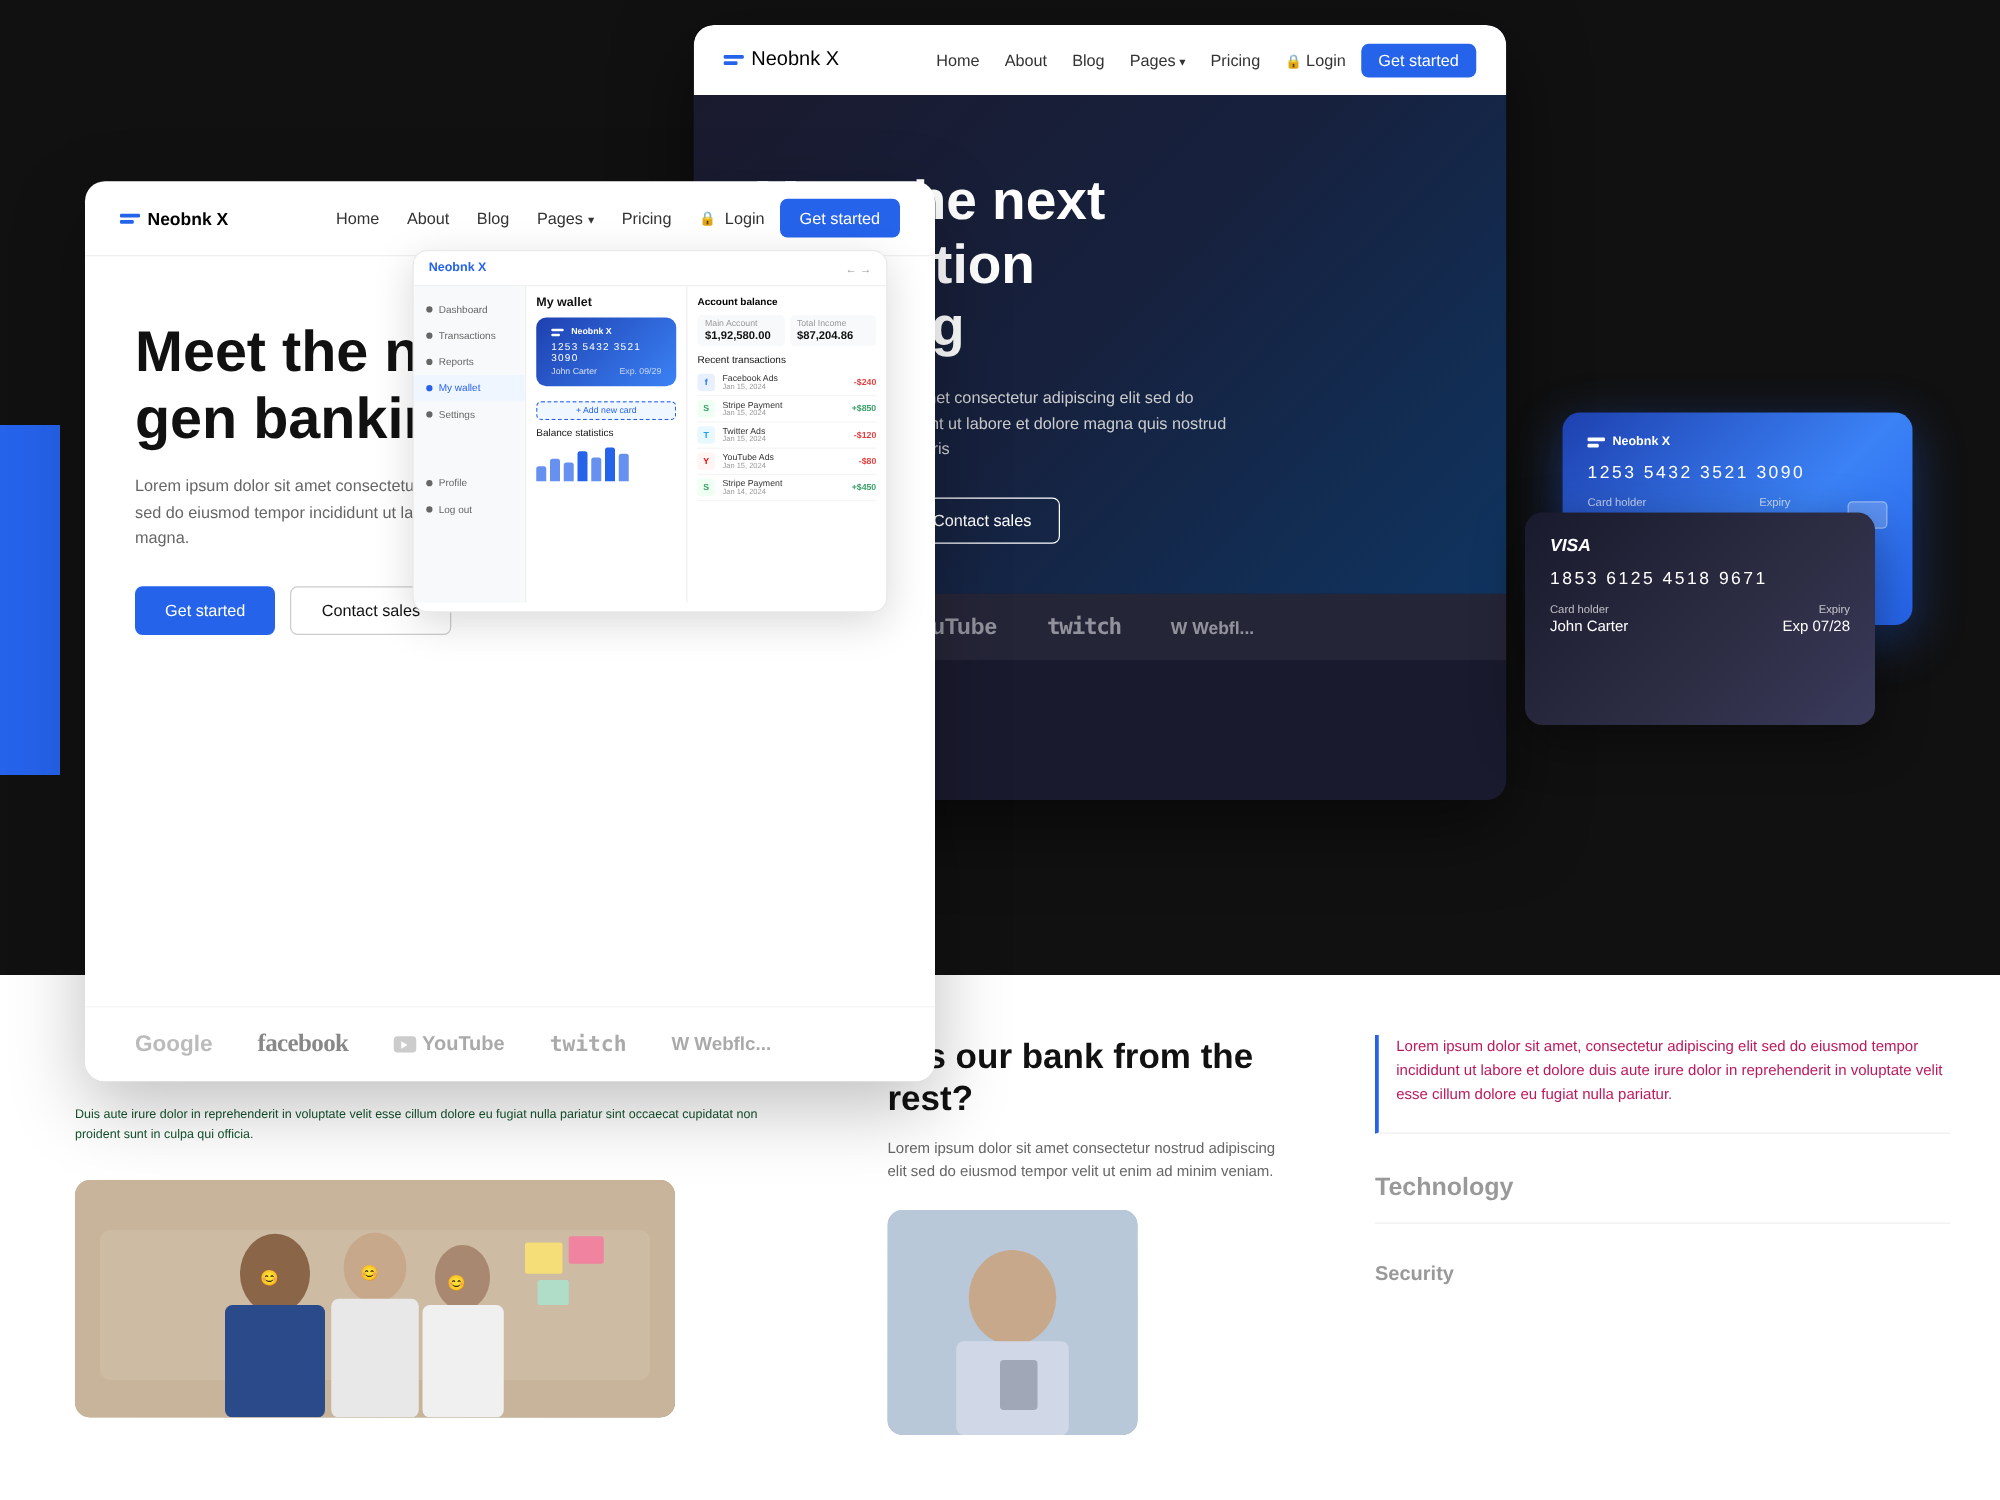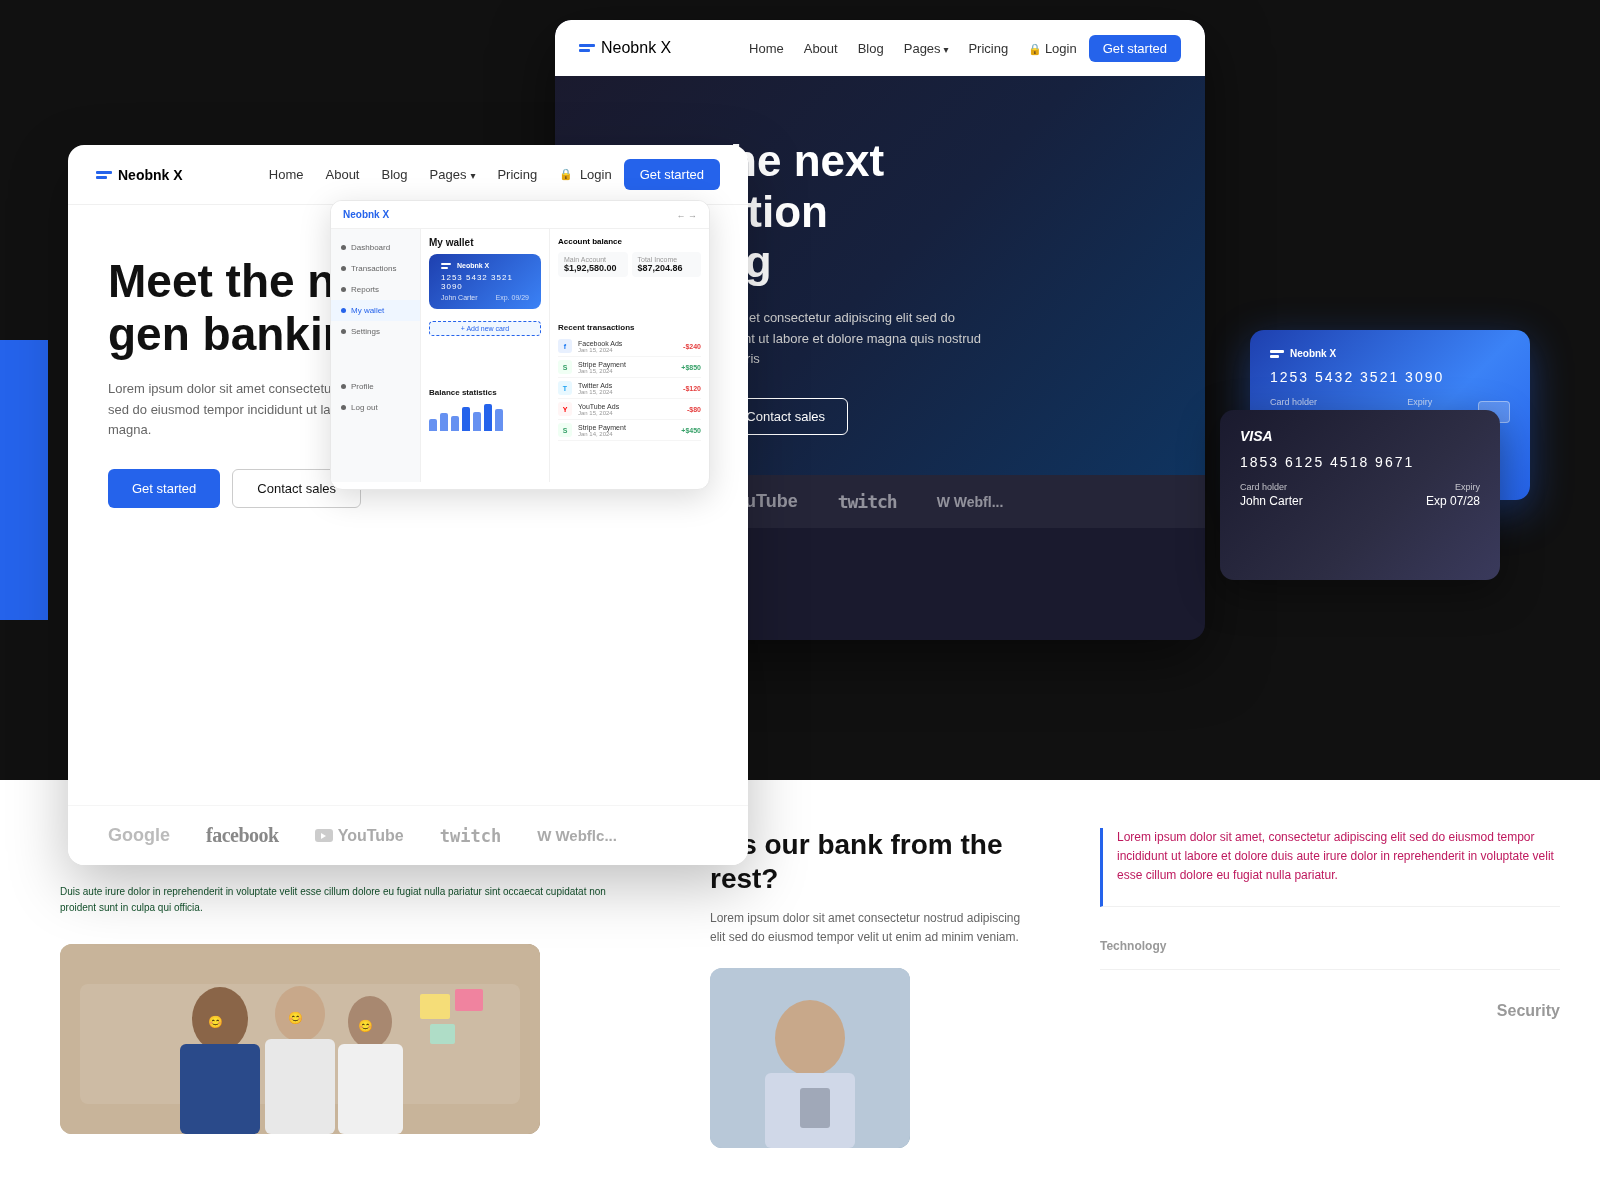--- a/index.html
+++ b/index.html
@@ -342,21 +342,21 @@
     .balance-item {
       flex: 1;
       background: #f8f9fa;
       border-radius: 4px;
       padding: 4px 6px;
     }
 
     .balance-item .label { font-size: 7px; color: #999; }
     .balance-item .value { font-size: 9px; font-weight: 600; color: #111; }
 
-    .trans-title { font-size: 8px; font-weight: 700; color: #111; margin-bottom: 4px; margin-top: 46px; }
+    .trans-title { font-size: 8px; font-weight: 400; color: #111; margin-bottom: 4px; }
 
     .trans-item {
       display: flex;
       align-items: center;
       gap: 6px;
       padding: 3px 0;
       border-bottom: 1px solid #f5f5f5;
     }
 
     .trans-icon {
@@ -817,20 +817,20 @@
       </svg>
     </div>
   </div>
 
   <div style="flex:1;padding:48px 40px;">
     <div>
       <div style="padding:0 0 20px 14px;border-left:3px solid #2563EB;border-bottom:1px solid #f0f0f0;margin-bottom:16px;">
         <div style="font-size:12px;color:#be185d;line-height:1.6;">Lorem ipsum dolor sit amet, consectetur adipiscing elit sed do eiusmod tempor incididunt ut labore et dolore duis aute irure dolor in reprehenderit in voluptate velit esse cillum dolore eu fugiat nulla pariatur.</div>
       </div>
       <div style="padding:16px 0;border-bottom:1px solid #f0f0f0;margin-bottom:16px;">
-        <div style="font-size:12px;font-weight:600;color:#999;">Technology</div>
-      </div>
-      <div style="padding:16px 0;text-align:right;">
+        <div style="font-size:20px;font-weight:600;color:#999;">Technology</div>
+      </div>
+      <div style="padding:16px 0;">
         <div style="font-size:16px;font-weight:600;color:#999;">Security</div>
       </div>
     </div>
   </div>
 </div>
 
 </body></html>

